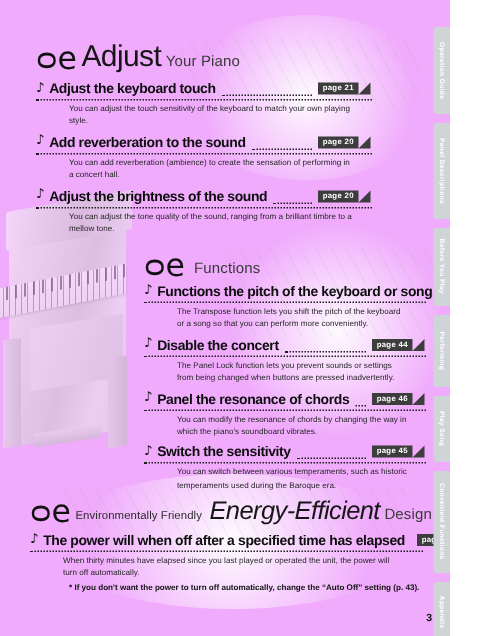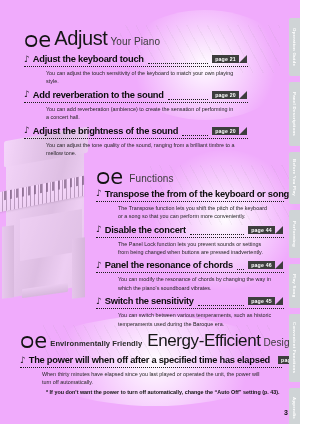--- a/index.html
+++ b/index.html
@@ -103,24 +103,24 @@
     margin-right:3px; position:relative; top:2px;
   }
   .title-main {
     font-size:20px; font-weight:400; letter-spacing:-.4px; color:#161616;
   }
   .title-sub {
     font-size:10px; font-weight:400; color:#3a3a3a;
     margin-left:3px; letter-spacing:.1px;
   }
   .title-pre {
-    font-size:7.6px; font-weight:700; color:#2b2b2b;
+    font-size:7.6px; font-weight:400; color:#2b2b2b;
     margin-right:5px; letter-spacing:.05px;
   }
-  .sec-energy .title-main { font-size:17px; }
+  .sec-energy .title-main { font-size:17px;font-style:italic; }
 
   
   .item { margin-top:4px; position:relative; }
   .item-head {
     display:flex; align-items:center; position:relative;
     padding-bottom:1px;
   }
   .note {
     font-family:"DejaVu Sans", sans-serif;
     font-size:9px; color:#111; margin-right:3px; line-height:1;
@@ -259,21 +259,21 @@
 
   <div class="section sec-convenient">
     <div class="sec-title">
       <span class="clef">ᴑe</span>
       <span class="title-sub">Functions</span>
     </div>
 
     <div class="item">
       <div class="item-head">
         <span class="note">♪</span>
-        <span class="item-title">Transpose the from of the keyboard or song</span>
+        <span class="item-title">Functions the pitch of the keyboard or song</span>
         <span class="dot-rule"></span>
         <span class="badge-wrap">
           <span class="page-badge">page 23</span>
         </span>
       </div>
       <div class="item-rule"></div>
       <div class="item-body">The Transpose function lets you shift the pitch of the keyboard or a song so that you can perform more conveniently.</div>
     </div>
 
     <div class="item">

